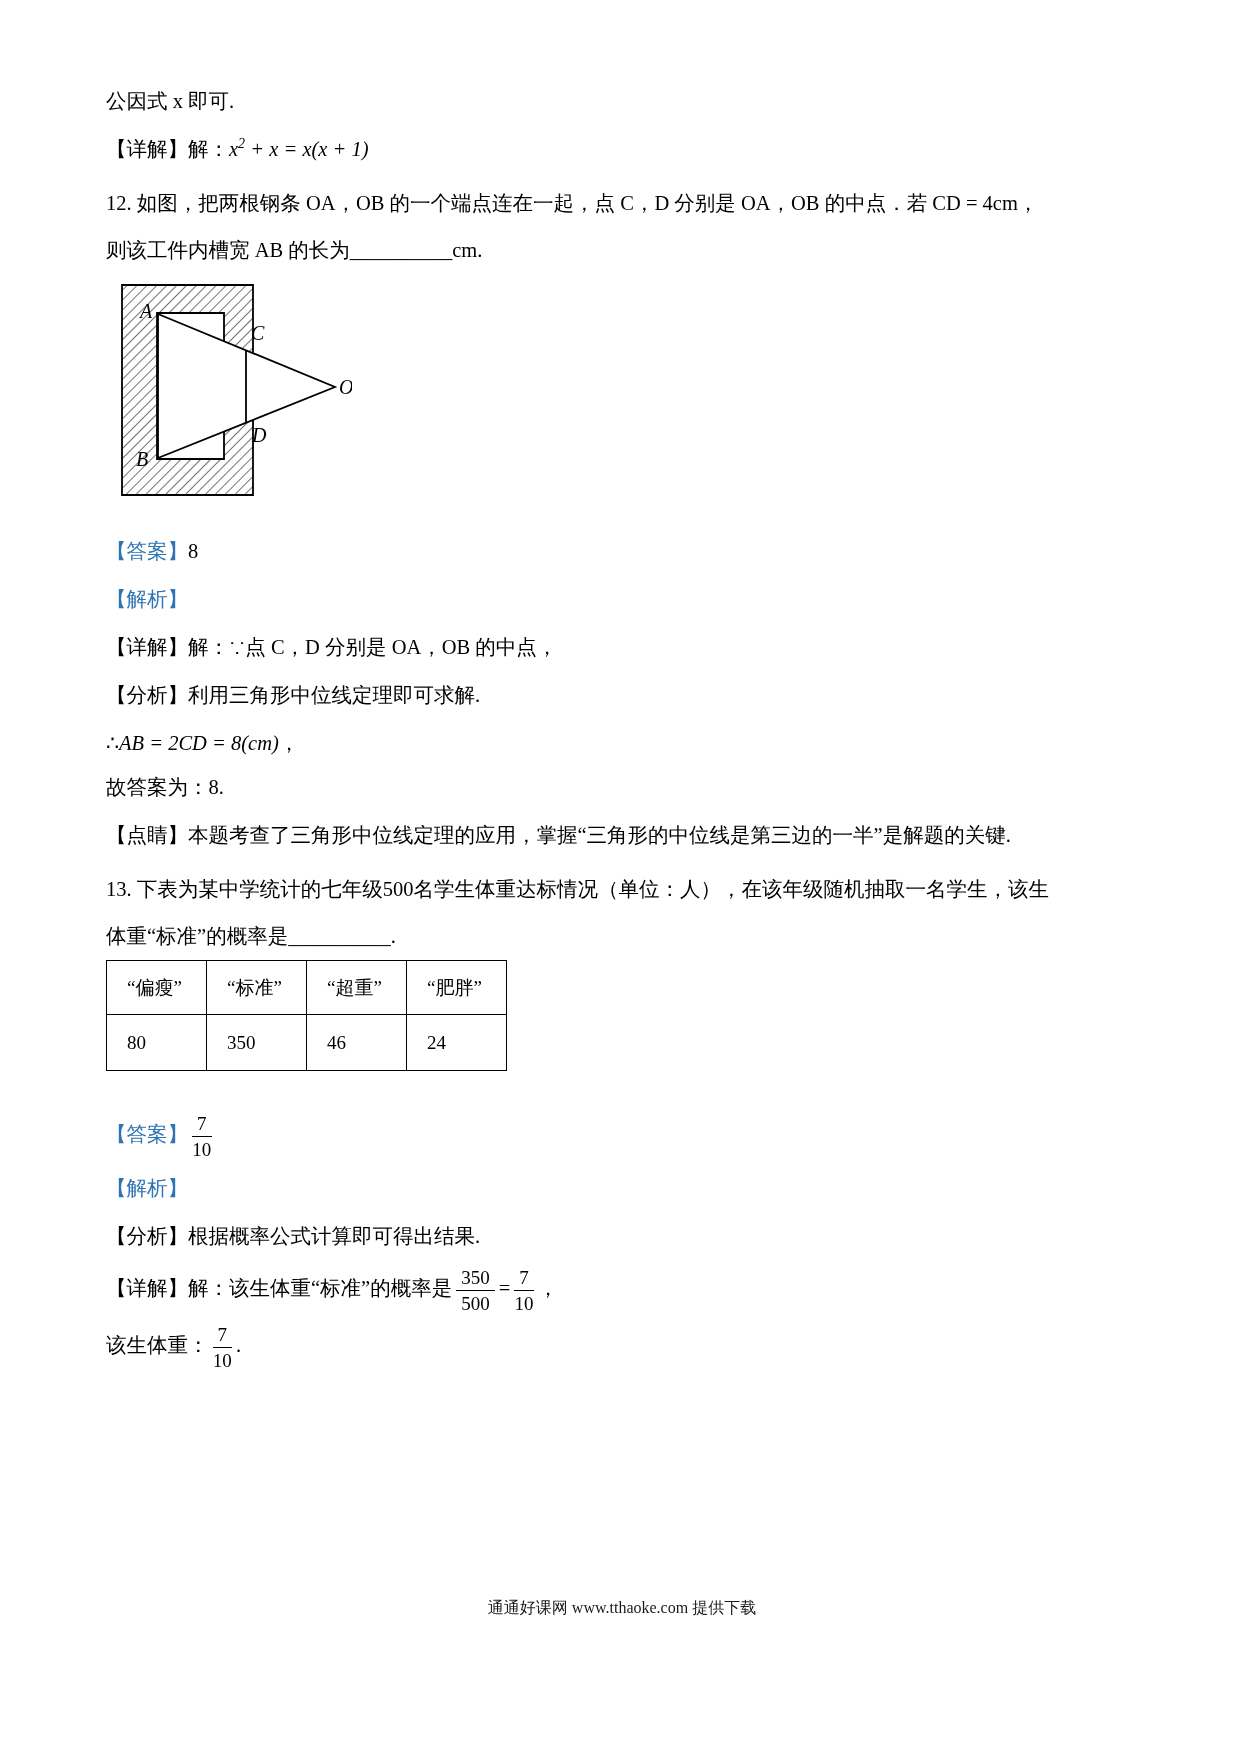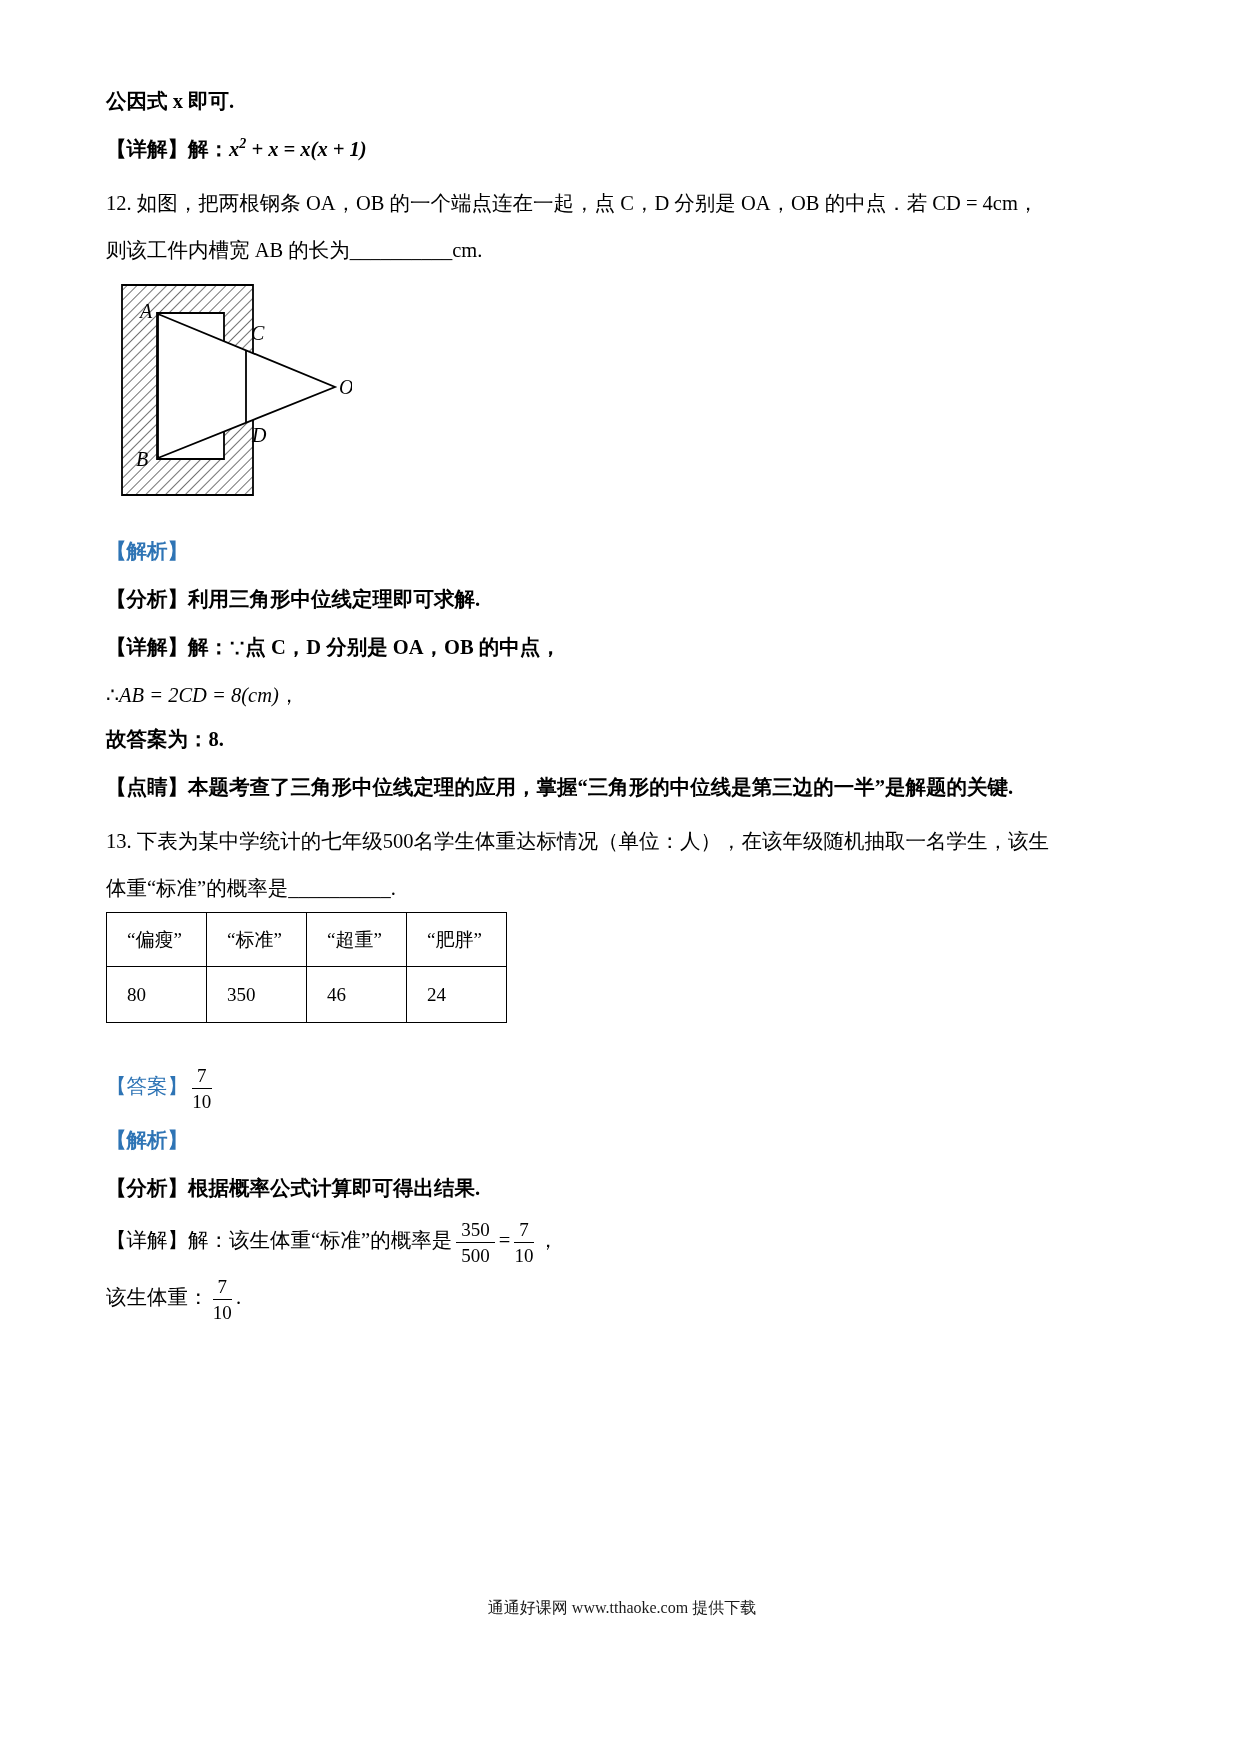--- a/index.html
+++ b/index.html
@@ -3,21 +3,21 @@
 <meta charset="utf-8">
 <style>
   * { margin:0; padding:0; box-sizing:border-box; }
   html,body { background:#ffffff; }
   body {
     width:1240px; height:1754px; position:relative;
     font-family:"Liberation Serif","DejaVu Serif",serif;
     color:#000;
   }
   .page { padding:84px 92px 0 106px; font-size:20.5px; line-height:34px; }
-  p.line { margin:0 0 14px;font-weight:bold; }
+  p.line { margin:0 0 14px; }
   .mb18 { margin-bottom:18px; }
   .mb22 { margin-bottom:22px; }
   .mb8  { margin-bottom:8px; }
   .mb6  { margin-bottom:6px; }
   .mb4  { margin-bottom:4px; }
   .mb14 { margin-bottom:14px; }
   .qpara { line-height:47px; margin-bottom:8px; }
   .blue { color:#2E74B5; }
   .math { font-family:"Liberation Serif",serif; font-style:italic; }
   sup.math { font-size:14px; vertical-align:super; line-height:0; }
@@ -69,31 +69,34 @@
       <polygon points="38,32 215,105 38,176" fill="#ffffff" stroke="#000" stroke-width="1.8"></polygon>
       <line x1="126" y1="68.5" x2="126" y2="140.5" stroke="#000" stroke-width="1.8"></line>
       <text class="figlbl" x="20" y="36">A</text>
       <text class="figlbl" x="16" y="184">B</text>
       <text class="figlbl" x="131" y="58">C</text>
       <text class="figlbl" x="132" y="160">D</text>
       <text class="figlbl" x="219" y="112">O</text>
     </svg>
   </div>
 
+  <p class="line mb8">
+    <span class="blue">【答案】</span><span>8</span>
+  </p>
 
   <p class="line mb8">
     <span class="blue">【解析】</span>
   </p>
 
+  <p class="line mb6">
+    <span>【详解】</span><span>解：∵点 C，D 分别是 OA，OB 的中点，</span>
+  </p>
+
   <p class="line mb8">
     <span>【分析】</span><span>利用三角形中位线定理即可求解.</span>
-  </p>
-
-  <p class="line mb6">
-    <span>【详解】</span><span>解：∵点 C，D 分别是 OA，OB 的中点，</span>
   </p>
 
 
   <p class="mathline mb14">
     <span>∴</span><span class="math">AB = 2CD = 8(cm)</span><span>，</span>
   </p>
 
   <p class="line mb8">故答案为：8.</p>
 
   <p class="line mb14">

